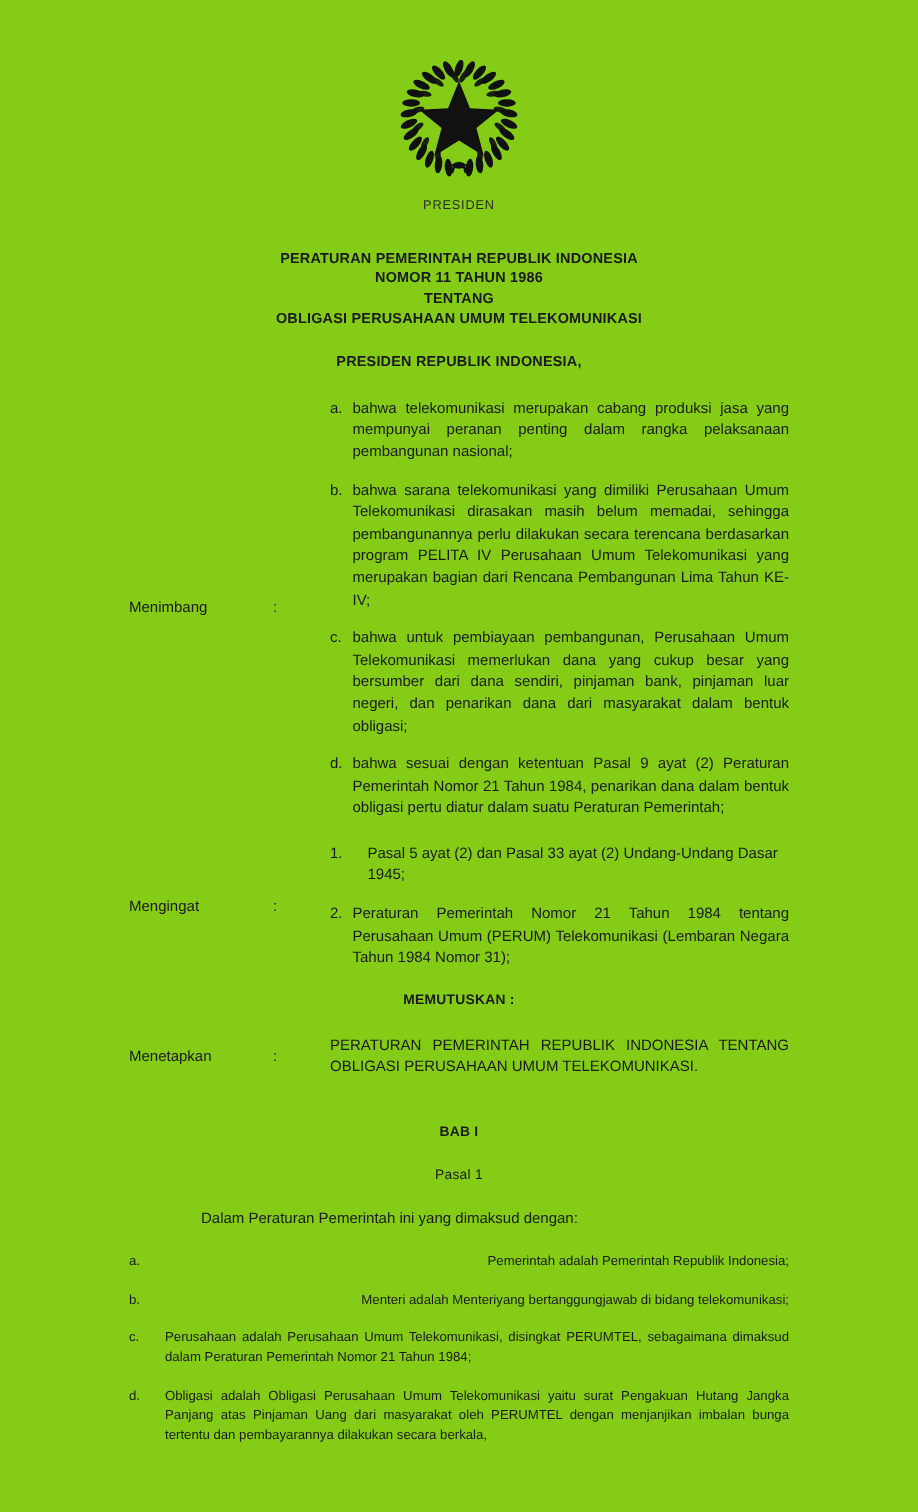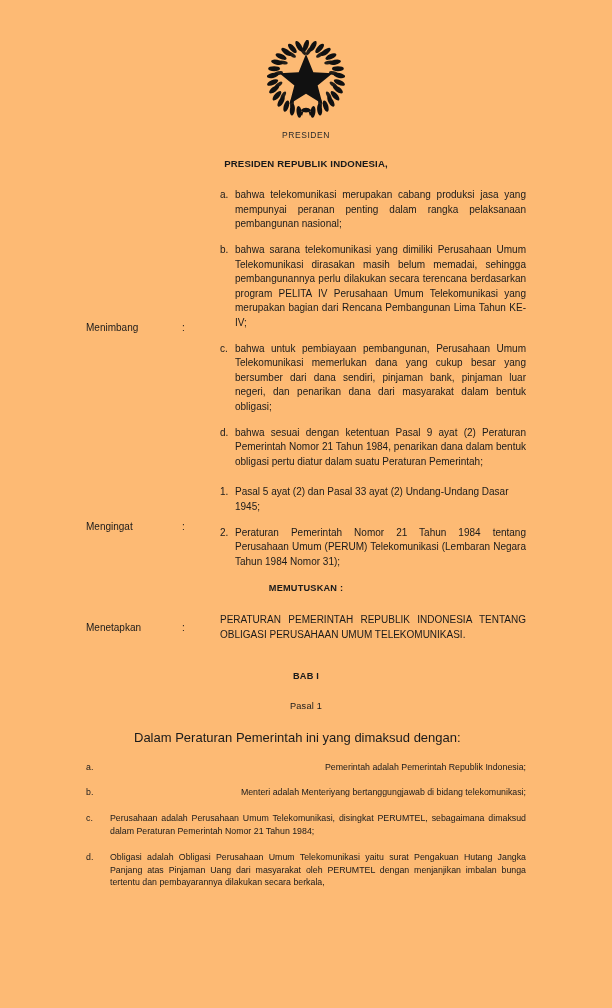--- a/index.html
+++ b/index.html
@@ -9,21 +9,21 @@
   }
   body {
     font-family: "Liberation Sans", sans-serif;
     color: #1a1a1a;
   }
   .page {
     position: relative;
     width: 612px;
     height: 1008px;
     margin: 0 auto;
-    background: #fdba74;
+    background: #84cc16;
     overflow: hidden;
     box-sizing: border-box;
   }
   .content {
     position: absolute;
     left: 86px;
     top: 0;
     width: 440px;
   }
 
@@ -94,21 +94,21 @@
   .item + .item { margin-top: 11px; }
   .item-marker {
     flex: 0 0 15px;
     width: 15px;
   }
   .item-text {
     flex: 1 1 auto;
     text-align: justify;
     text-justify: inter-word;
   }
-  .item-text.left { text-align: left; }
+  .item-text.left { text-align: left; margin-left: 10px; }
 
   .menimbang-block { margin-top: 19px; }
   .mengingat-block { margin-top: 16px; }
 
   .memutuskan {
     margin-top: 14px;
     text-align: center;
     font-weight: bold;
     font-size: 9.2px;
     letter-spacing: 0.2px;
@@ -132,21 +132,21 @@
     margin-top: 17px;
     text-align: center;
     font-weight: normal;
     font-size: 9.2px;
     letter-spacing: 0.2px;
   }
 
   
   .intro {
     margin-top: 18px;
-    font-size: 13px;
+    font-size: 10px;
     line-height: 1.46;
     padding-left: 48px;
   }
   .defs {
     margin-top: 13px;
     font-size: 8.8px;
     line-height: 1.46;
   }
   .def {
     display: flex;
@@ -324,20 +324,26 @@
 
             <polygon points="50,18 59.4,41.2 84.1,42.6 64.9,58.2 71.2,82.1 50,68.8 28.8,82.1 35.1,58.2 15.9,42.6 40.6,41.2"></polygon>
           </g>
         </svg>
       </div>
       <div class="emblem-caption">
         <div>PRESIDEN</div>
       </div>
     </div>
 
+    <div class="doc-title">
+      <div>PERATURAN PEMERINTAH REPUBLIK INDONESIA</div>
+      <div>NOMOR 11 TAHUN 1986</div>
+      <div>TENTANG</div>
+      <div>OBLIGASI PERUSAHAAN UMUM TELEKOMUNIKASI</div>
+    </div>
 
     <div class="subject-line">PRESIDEN REPUBLIK INDONESIA,</div>
 
     <div class="clause menimbang-block">
       <div class="clause-label">Menimbang</div>
       <div class="clause-colon">:</div>
       <div class="clause-body">
         <div class="item">
           <div class="item-marker">a.</div>
           <div class="item-text">bahwa telekomunikasi merupakan cabang produksi jasa yang mempunyai peranan penting dalam rangka pelaksanaan pembangunan nasional;</div>

